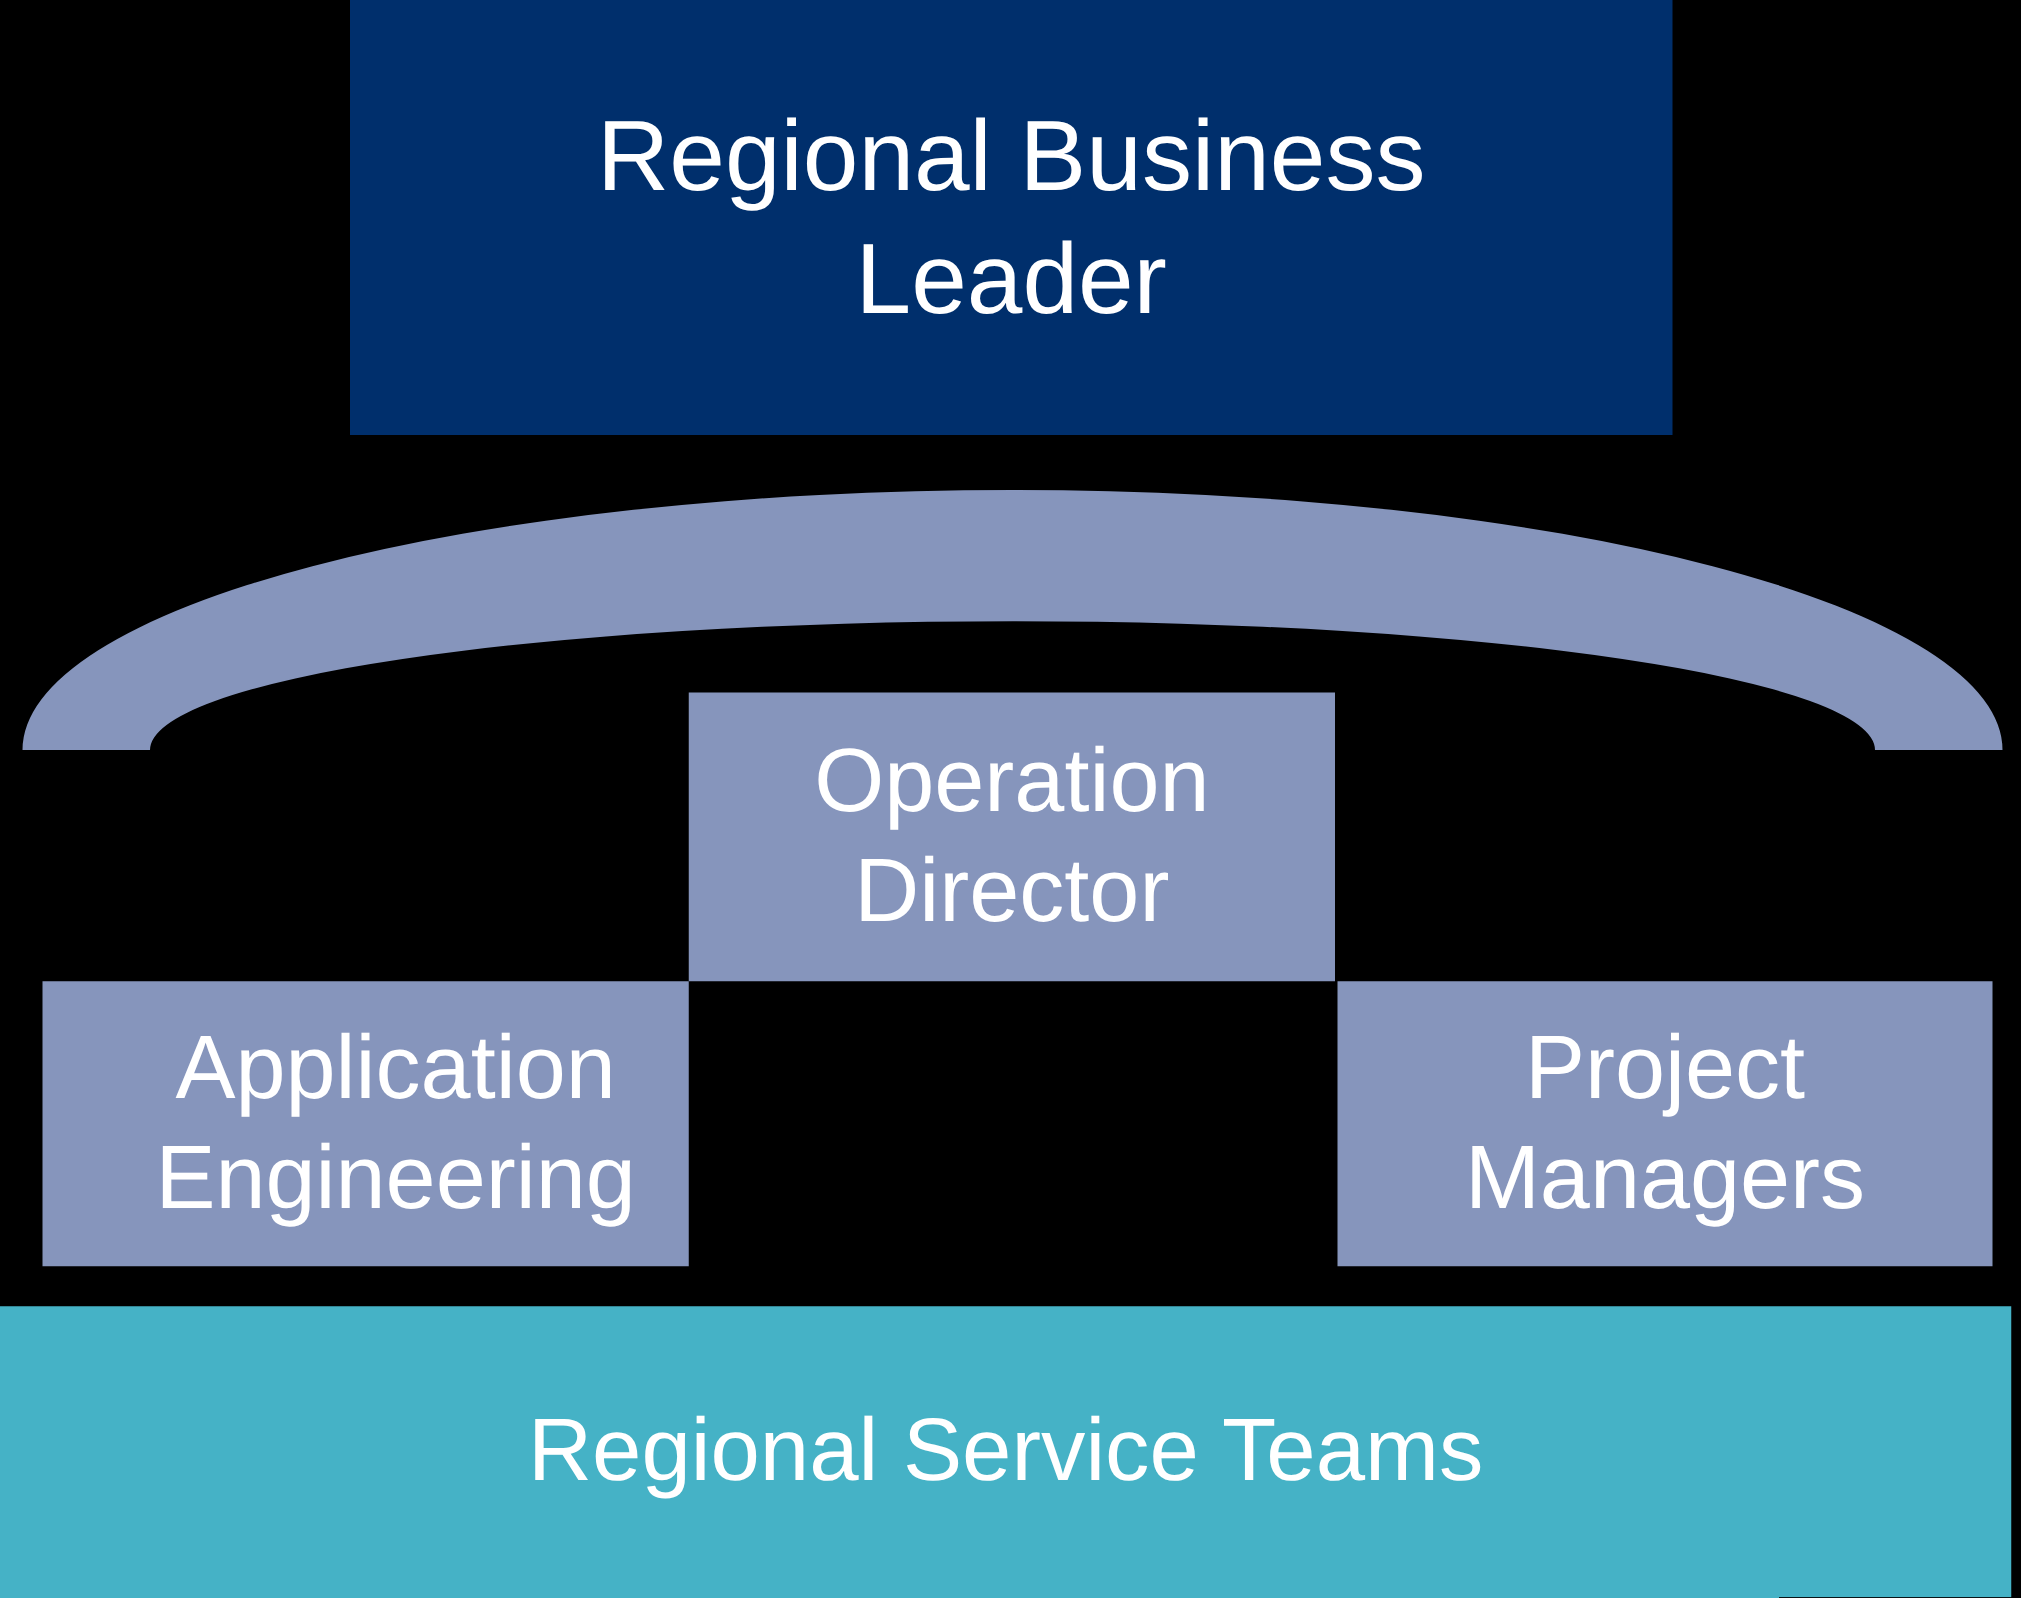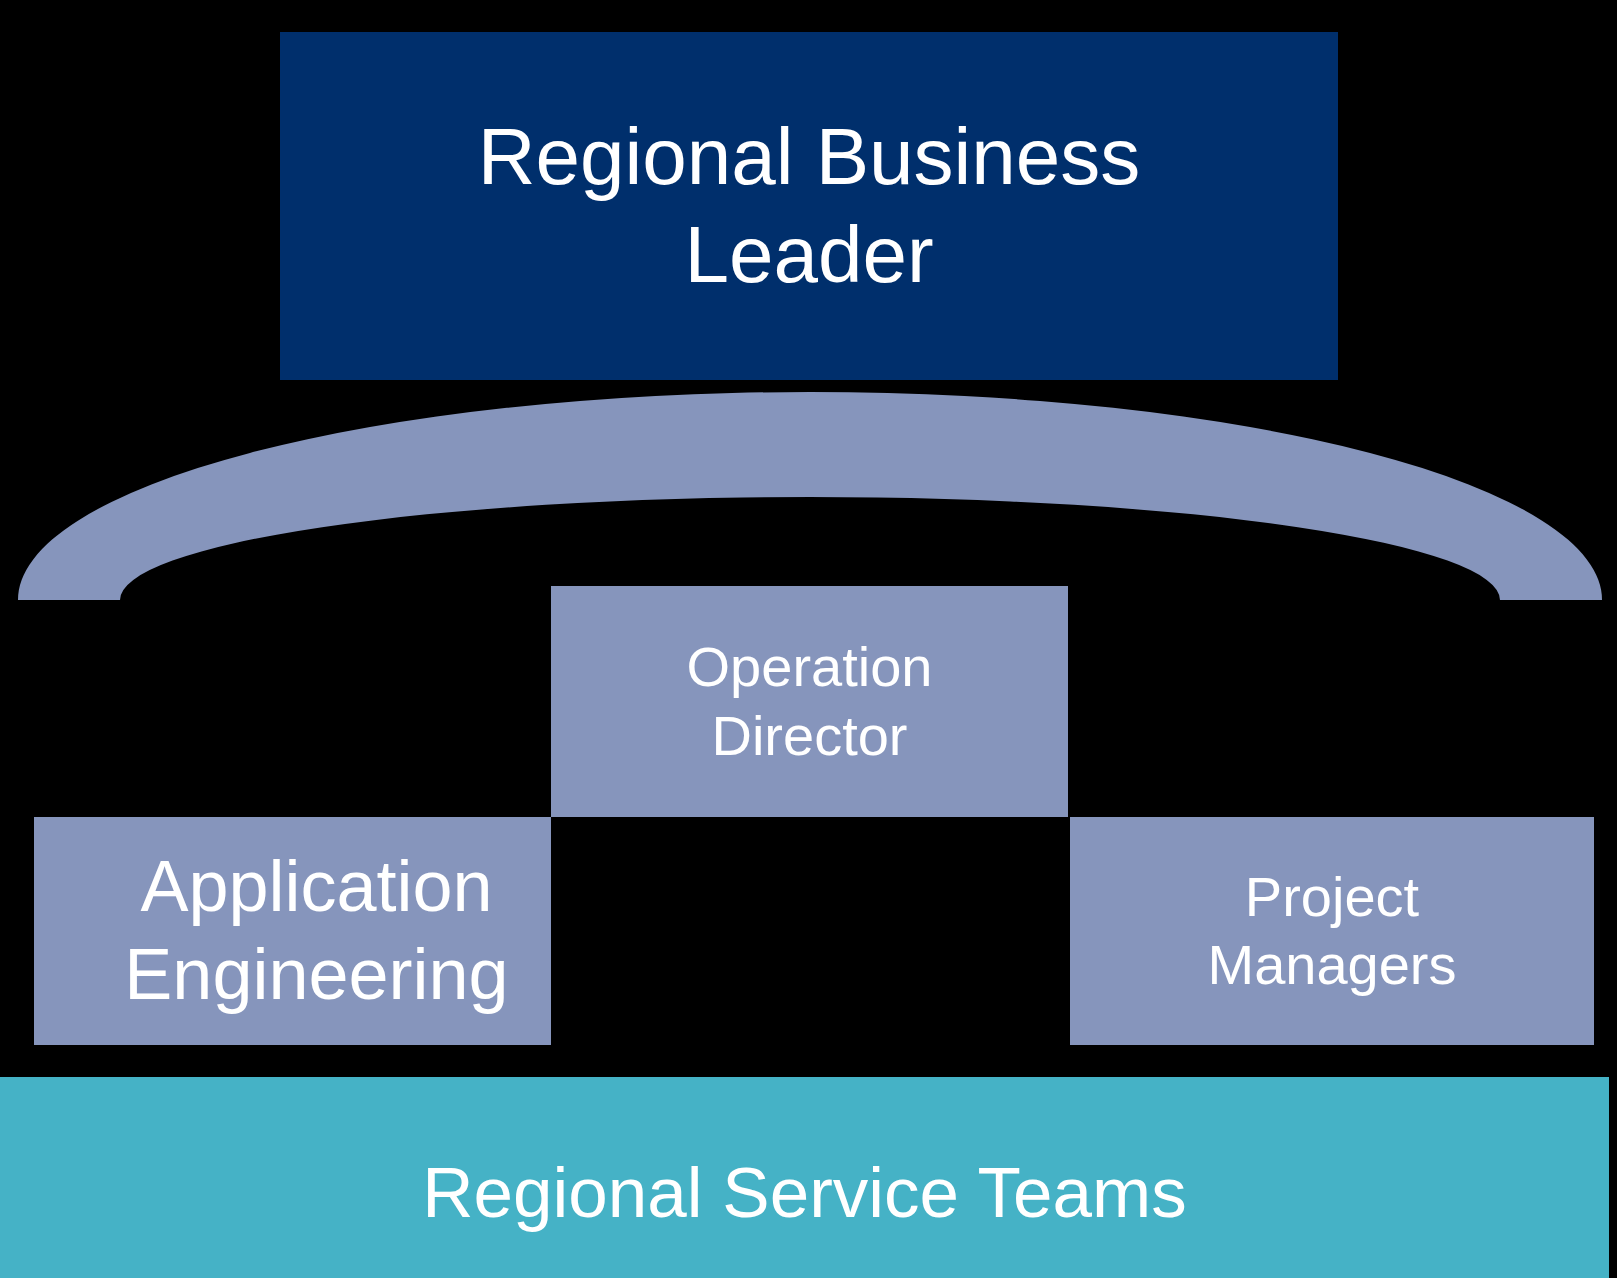--- a/index.html
+++ b/index.html
@@ -20,21 +20,20 @@
     font-family: "Liberation Sans", sans-serif;
     color: var(--color-text);
   }
   .box {
     position: absolute;
     display: flex;
     align-items: center;
     justify-content: center;
     text-align: center;
     font-weight: 400;
-    margin-top: 32px;
   }
   .box .label {
     white-space: pre-line;
     line-height: 1.22;
   }
   .top-box {
     left: 280px; top: 0;
     width: 1058px; height: 348px;
     background: var(--color-navy);
     font-size: 80px;
@@ -42,35 +41,35 @@
   .arc-svg {
     position: absolute;
     left: 0; top: 0;
     width: 1617px; height: 1278px;
     pointer-events: none;
   }
   .mid-box {
     left: 551px; top: 554px;
     width: 517px; height: 231px;
     background: var(--color-slate);
-    font-size: 56px;
+    font-size: 72px;
     text-align: center;
   }
   .left-box {
     left: 34px; top: 785px;
     width: 517px; height: 228px;
     background: var(--color-slate);
     font-size: 72px;
     padding-left: 48px;
   }
   .right-box {
     left: 1070px; top: 785px;
     width: 524px; height: 228px;
     background: var(--color-slate);
-    font-size: 56px;
+    font-size: 72px;
   }
   .bottom-band {
     left: 0; top: 1045px;
     width: 1609px; height: 233px;
     background: var(--color-teal);
     font-size: 71px;
   }
 </style>
 </head>
 <body>

